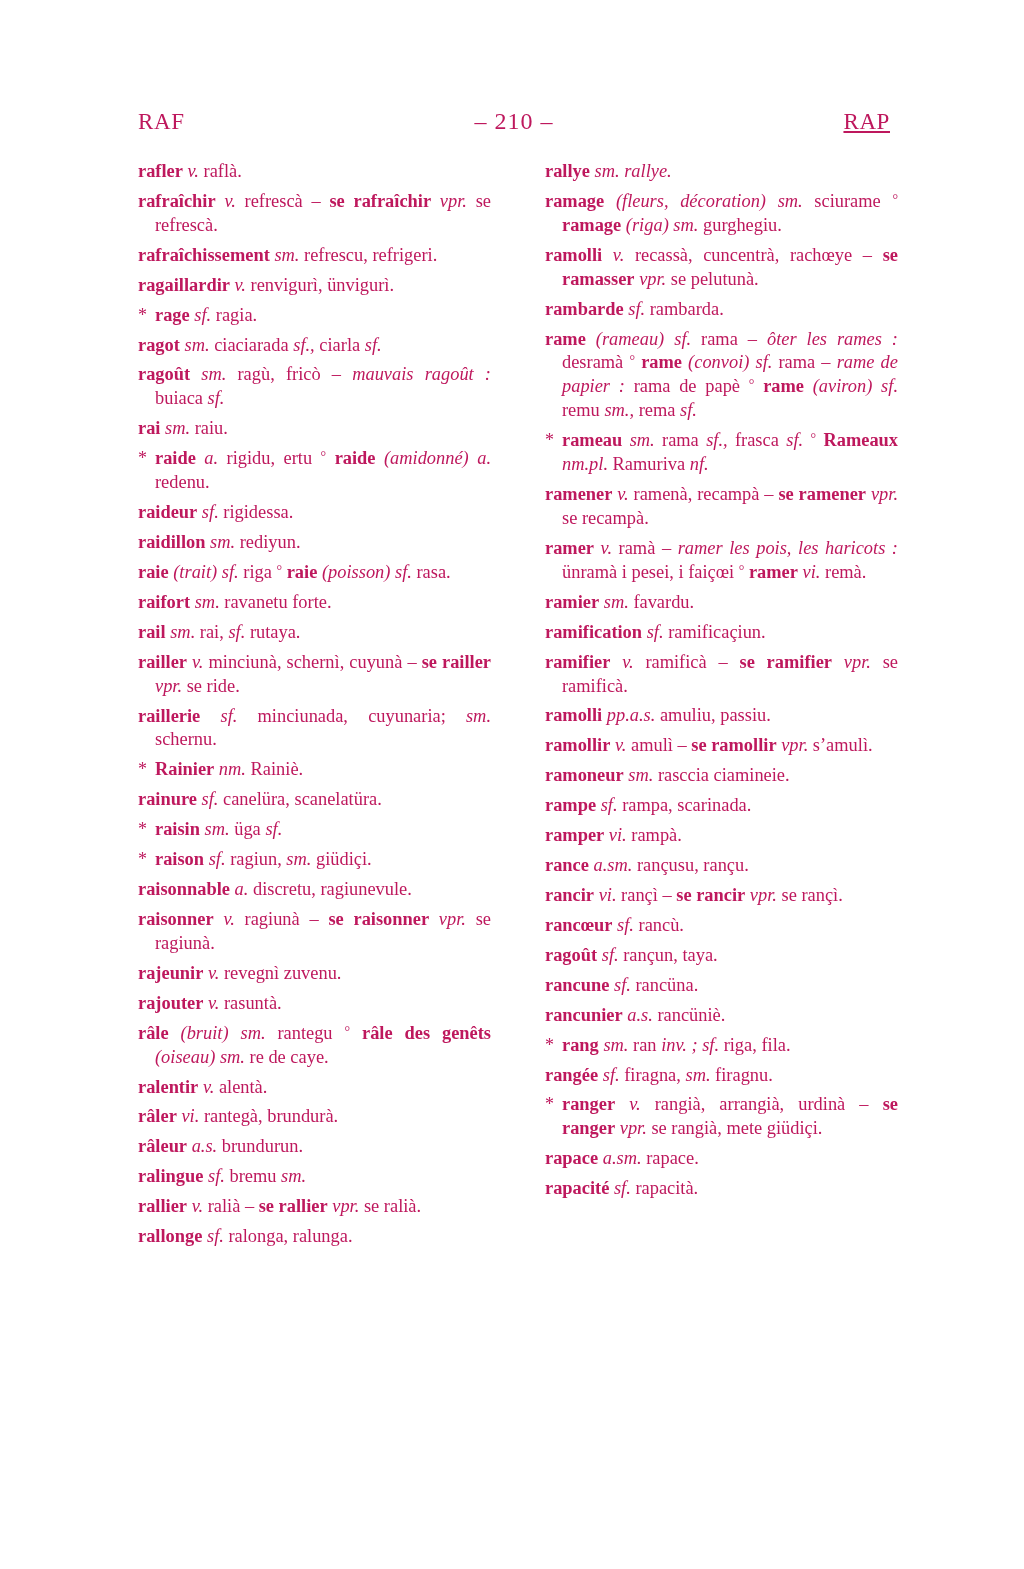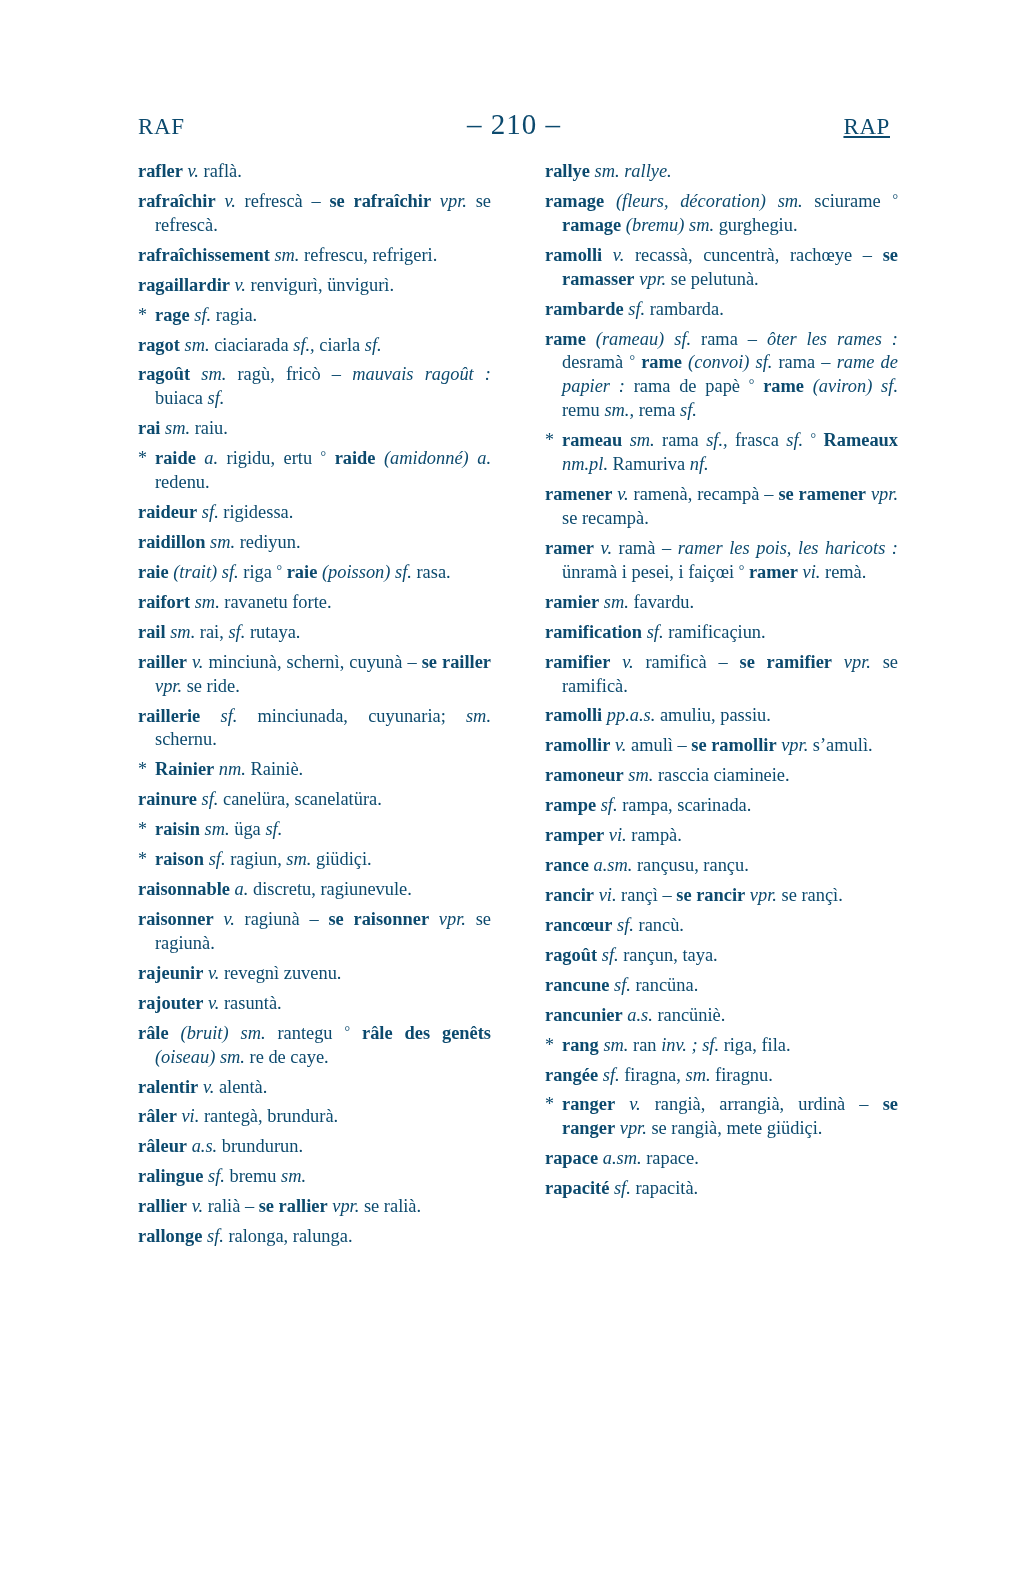--- a/index.html
+++ b/index.html
@@ -6,37 +6,37 @@
     margin: 0;
     padding: 0;
     background: #ffffff;
   }
   .page {
     position: relative;
     width: 1024px;
     height: 1569px;
     background: #ffffff;
     font-family: "Liberation Serif", serif;
-    color: #0c4a6e;
+    color: #be185d;
     box-sizing: border-box;
     overflow: hidden;
   }
   
   .runhead {
     position: absolute;
     left: 138px;
     top: 108px;
     width: 752px;
     display: flex;
     align-items: baseline;
     font-size: 23px;
     letter-spacing: 0.6px;
   }
   .runhead .left { flex: 0 0 auto; }
-  .runhead .center { flex: 1 1 auto; text-align: center; font-size: 29px; letter-spacing: 1px; }
+  .runhead .center { flex: 1 1 auto; text-align: center; font-size: 24px; letter-spacing: 1px; }
   .runhead .right { flex: 0 0 auto; text-decoration: underline; }
 
   
   .columns {
     position: absolute;
     left: 138px;
     top: 160px;
     width: 760px;
     display: flex;
     gap: 54px;
@@ -109,21 +109,21 @@
         <div class="entry"><span><span class="hw">râle</span> <span class="it">(bruit)</span> <span class="it">sm.</span> rantegu <span class="deg">°</span> <span class="hw">râle des genêts</span> <span class="it">(oiseau)</span> <span class="it">sm.</span> re de caye.</span></div>
         <div class="entry"><span><span class="hw">ralentir</span> <span class="it">v.</span> alentà.</span></div>
         <div class="entry"><span><span class="hw">râler</span> <span class="it">vi.</span> rantegà, brundurà.</span></div>
         <div class="entry"><span><span class="hw">râleur</span> <span class="it">a.s.</span> brundurun.</span></div>
         <div class="entry"><span><span class="hw">ralingue</span> <span class="it">sf.</span> bremu <span class="it">sm.</span></span></div>
         <div class="entry"><span><span class="hw">rallier</span> <span class="it">v.</span> ralià – <span class="hw">se rallier</span> <span class="it">vpr.</span> se ralià.</span></div>
         <div class="entry"><span><span class="hw">rallonge</span> <span class="it">sf.</span> ralonga, ralunga.</span></div>
       </div>
     <div class="col" id="col1">
         <div class="entry"><span><span class="hw">rallye</span> <span class="it">sm.</span> <span class="it">rallye.</span></span></div>
-        <div class="entry"><span><span class="hw">ramage</span> <span class="it">(fleurs, décoration)</span> <span class="it">sm.</span> sciurame <span class="deg">°</span> <span class="hw">ramage</span> <span class="it">(bremu)</span> <span class="it">sm.</span> gurghegiu.</span></div>
+        <div class="entry"><span><span class="hw">ramage</span> <span class="it">(fleurs, décoration)</span> <span class="it">sm.</span> sciurame <span class="deg">°</span> <span class="hw">ramage</span> <span class="it">(riga)</span> <span class="it">sm.</span> gurghegiu.</span></div>
         <div class="entry"><span><span class="hw">ramolli</span> <span class="it">v.</span> recassà, cuncentrà, rachœye – <span class="hw">se ramasser</span> <span class="it">vpr.</span> se pelutunà.</span></div>
         <div class="entry"><span><span class="hw">rambarde</span> <span class="it">sf.</span> rambarda.</span></div>
         <div class="entry"><span><span class="hw">rame</span> <span class="it">(rameau)</span> <span class="it">sf.</span> rama – <span class="it">ôter les rames :</span> desramà <span class="deg">°</span> <span class="hw">rame</span> <span class="it">(convoi)</span> <span class="it">sf.</span> rama – <span class="it">rame de papier :</span> rama de papè <span class="deg">°</span> <span class="hw">rame</span> <span class="it">(aviron)</span> <span class="it">sf.</span> remu <span class="it">sm.,</span> rema <span class="it">sf.</span></span></div>
         <div class="entry hasstar"><span class="star">*</span><span><span class="hw">rameau</span> <span class="it">sm.</span> rama <span class="it">sf.,</span> frasca <span class="it">sf.</span> <span class="deg">°</span> <span class="hw">Rameaux</span> <span class="it">nm.pl.</span> Ramuriva <span class="it">nf.</span></span></div>
         <div class="entry"><span><span class="hw">ramener</span> <span class="it">v.</span> ramenà, recampà – <span class="hw">se ramener</span> <span class="it">vpr.</span> se recampà.</span></div>
         <div class="entry"><span><span class="hw">ramer</span> <span class="it">v.</span> ramà – <span class="it">ramer les pois, les haricots :</span> ünramà i pesei, i faiçœi <span class="deg">°</span> <span class="hw">ramer</span> <span class="it">vi.</span> remà.</span></div>
         <div class="entry"><span><span class="hw">ramier</span> <span class="it">sm.</span> favardu.</span></div>
         <div class="entry"><span><span class="hw">ramification</span> <span class="it">sf.</span> ramificaçiun.</span></div>
         <div class="entry"><span><span class="hw">ramifier</span> <span class="it">v.</span> ramificà – <span class="hw">se ramifier</span> <span class="it">vpr.</span> se ramificà.</span></div>
         <div class="entry"><span><span class="hw">ramolli</span> <span class="it">pp.a.s.</span> amuliu, passiu.</span></div>

